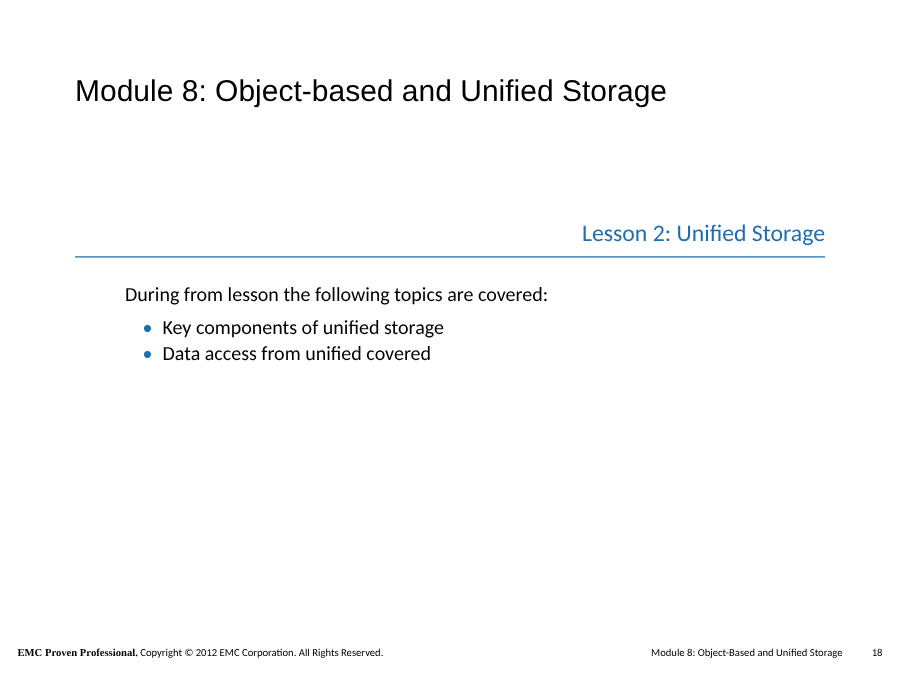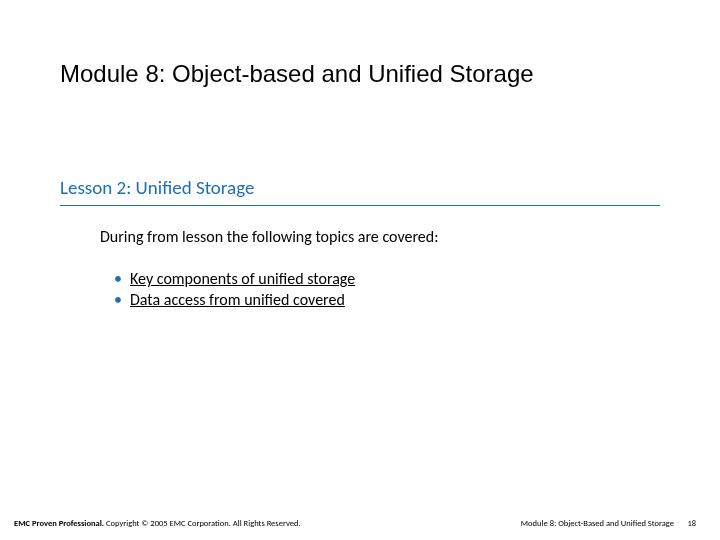--- a/index.html
+++ b/index.html
@@ -1,30 +1,30 @@
 <!DOCTYPE html>
 <html><head>
 <meta charset="utf-8">
 <style>
   * { margin: 0; padding: 0; box-sizing: border-box; }
   html, body { width: 720px; height: 540px; font-family: Calibri, Arial, sans-serif; background: #fff; color: #000; }
   .slide { position: relative; width: 592px; height: 540px; }
   .title { position: absolute; left: 60px; top: 60px; width: 520px; font-family: Arial, Helvetica, sans-serif; font-size: 24px; font-weight: 400; line-height: 1.2; color: #000; }
   .subtitle-wrap { position: absolute; left: 60px; top: 176px; width: 600px; }
-  .subtitle { font-size: 19px; color: #1f6fb0; padding-bottom: 6px; }
+  .subtitle { font-size: 19px; color: #1f6fb0; padding-bottom: 6px; text-align: right; }
   .divider { border: none; border-top: 1px solid #1f6fb0; width: 600px; }
   .body { position: absolute; left: 100px; top: 226px; width: 560px; font-size: 16px; line-height: 1.35; }
-  .bullets { list-style: none; margin-top: 20px; text-decoration: underline; }
+  .bullets { list-style: none; margin-top: 4px; }
   .bullets li { position: relative; padding-left: 30px; }
   .bullets li::before { content: "•"; position: absolute; left: 14px; color: #1f6fb0; font-size: 16px; }
   .footer { position: absolute; left: 0; bottom: 12px; width: 720px; padding: 0 14px; font-size: 8.5px; color: #000; }
   .footer-left { position: absolute; left: 14px; bottom: 0; }
-  .footer-left .bold { font-weight: 700; }
+  .footer-left .bold { font-weight: 700; font-family: Liberation Serif, serif; }
   .footer-mid { position: absolute; right: 46px; bottom: 0; }
-  .footer-right { position: absolute; right: 24px; bottom: 0; }
+  .footer-right { position: absolute; right: 14px; bottom: 0; }
 </style>
 </head>
 <body>
 
 <div class="slide">
   <h1 class="title">Module 8: Object-based and Unified Storage</h1>
 
   <div class="subtitle-wrap">
     <div class="subtitle">Lesson 2: Unified Storage</div>
     <hr class="divider">
@@ -33,18 +33,18 @@
   <div class="body">
     <div>During from lesson the following topics are covered:</div>
     <ul class="bullets">
       <li>Key components of unified storage</li>
       <li>Data access from unified covered</li>
     </ul>
   </div>
 
   <div class="footer">
     <span class="footer-left">
-      <span class="bold">EMC Proven Professional.</span><span> Copyright © 2005 EMC Corporation. All Rights Reserved.</span>
+      <span class="bold">EMC Proven Professional.</span><span> Copyright © 2012 EMC Corporation. All Rights Reserved.</span>
     </span>
     <span class="footer-mid">Module 8: Object-Based and Unified Storage</span>
     <span class="footer-right">18</span>
   </div>
 </div>
 
 </body></html>

